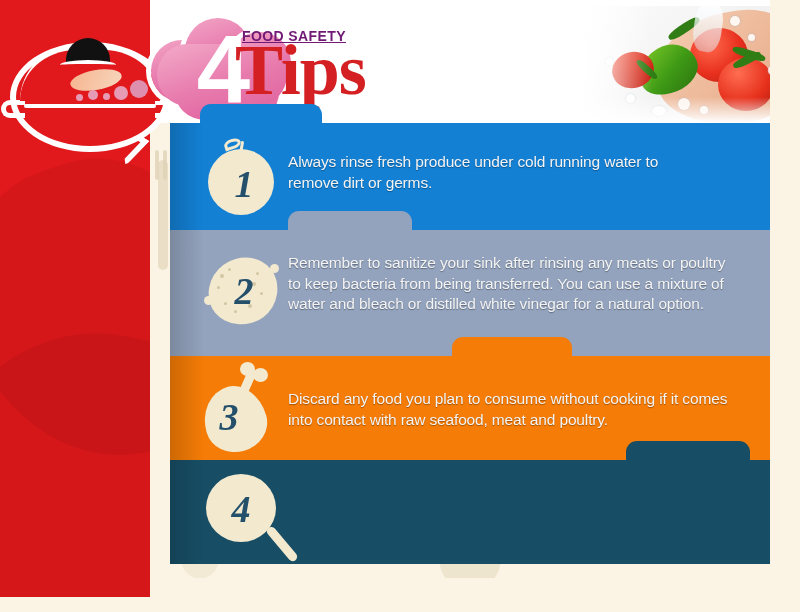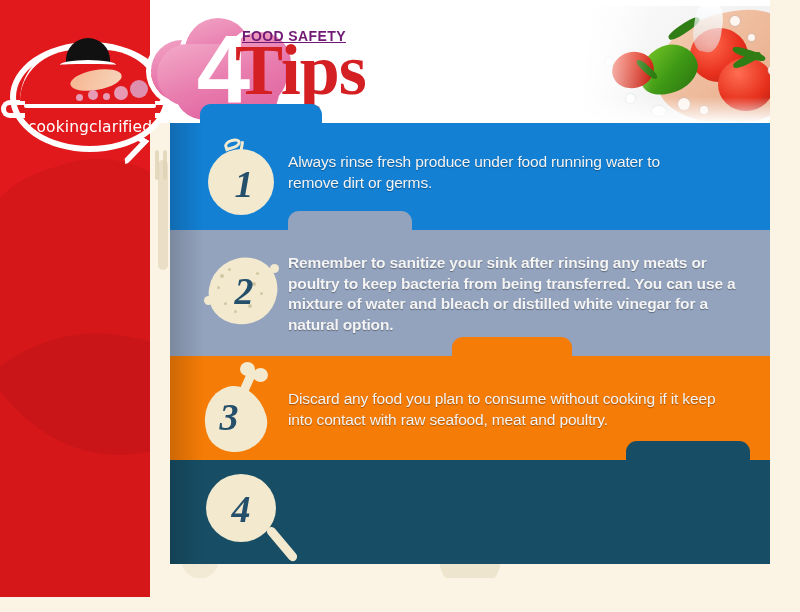--- a/index.html
+++ b/index.html
@@ -271,21 +271,21 @@
   .tip-text {
     position:absolute;
     color:#f4f4f4;
     font-family:"Liberation Sans", sans-serif;
     font-size:15.5px;
     line-height:20.5px;
     letter-spacing:-.15px;
     text-shadow:0 1px 1px rgba(0,0,0,.35);
   }
   .p1 .tip-text { left:118px; top:29px; width:420px; }
-  .p2 .tip-text { left:118px; top:23px; width:452px;font-weight:bold; }
+  .p2 .tip-text { left:118px; top:23px; width:452px; }
   .p3 .tip-text { left:118px; top:33px; width:440px; }
   .p4 .tip-text { left:118px; top:30px; width:450px; }
 
   
   .badge { position:absolute; }
   .num {
     position:absolute; width:100%; text-align:center;
     font-family:"Liberation Serif", serif;
     font-style:italic; font-weight:700;
     color:#25506b;
@@ -416,21 +416,20 @@
     <div class="logo-lid"></div>
     <div class="logo-knob"></div>
     <div class="logo-knob-ring"></div>
     <div class="logo-shine"></div>
     <div class="logo-lid-line"></div>
     <div class="bub b1"></div>
     <div class="bub b2"></div>
     <div class="bub b3"></div>
     <div class="bub b4"></div>
     <div class="bub b5"></div>
-    <div class="logo-text">cookingclarified</div>
   </div>
 
   <div class="cloud">
     <div class="cl c1"></div>
     <div class="cl c2"></div>
     <div class="cl c3"></div>
     <div class="cl c4"></div>
     <div class="cl c5"></div>
     <div class="cl-inner i1"></div>
     <div class="four">4</div>
@@ -447,21 +446,21 @@
       <div class="tab" style="background: rgb(19, 128, 212);"></div>
       <div class="body" style="background: rgb(19, 128, 212);">
         <div class="edge-shade"></div>
       </div>
       <div class="badge b1">
         <div class="sprout-leaf"></div>
         <div class="sprout-stem"></div>
         <div class="disc"></div>
         <div class="num">1</div>
       </div>
-      <div class="tip-text">Always rinse fresh produce under food running water to remove dirt or germs.</div>
+      <div class="tip-text">Always rinse fresh produce under cold running water to remove dirt or germs.</div>
     </div>
 
     <div class="panel p2">
       <div class="tab" style="background: rgb(147, 163, 189);"></div>
       <div class="body" style="background: rgb(147, 163, 189);">
         <div class="edge-shade"></div>
       </div>
       <div class="badge b2">
         <div class="lemon"></div>
         <div class="nib n1"></div>
@@ -485,21 +484,21 @@
       <div class="body" style="background: rgb(245, 124, 6);">
         <div class="edge-shade"></div>
       </div>
       <div class="badge b3">
         <div class="bone"></div>
         <div class="knob k1"></div>
         <div class="knob k2"></div>
         <div class="meat"></div>
         <div class="num">3</div>
       </div>
-      <div class="tip-text">Discard any food you plan to consume without cooking if it keep into contact with raw seafood, meat and poultry.</div>
+      <div class="tip-text">Discard any food you plan to consume without cooking if it comes into contact with raw seafood, meat and poultry.</div>
     </div>
 
     <div class="panel p4">
       <div class="tab" style="background: rgb(23, 78, 101);"></div>
       <div class="body" style="background: rgb(23, 78, 101);">
         <div class="edge-shade"></div>
       </div>
       <div class="badge b4">
         <div class="handle"></div>
         <div class="lens"></div>

